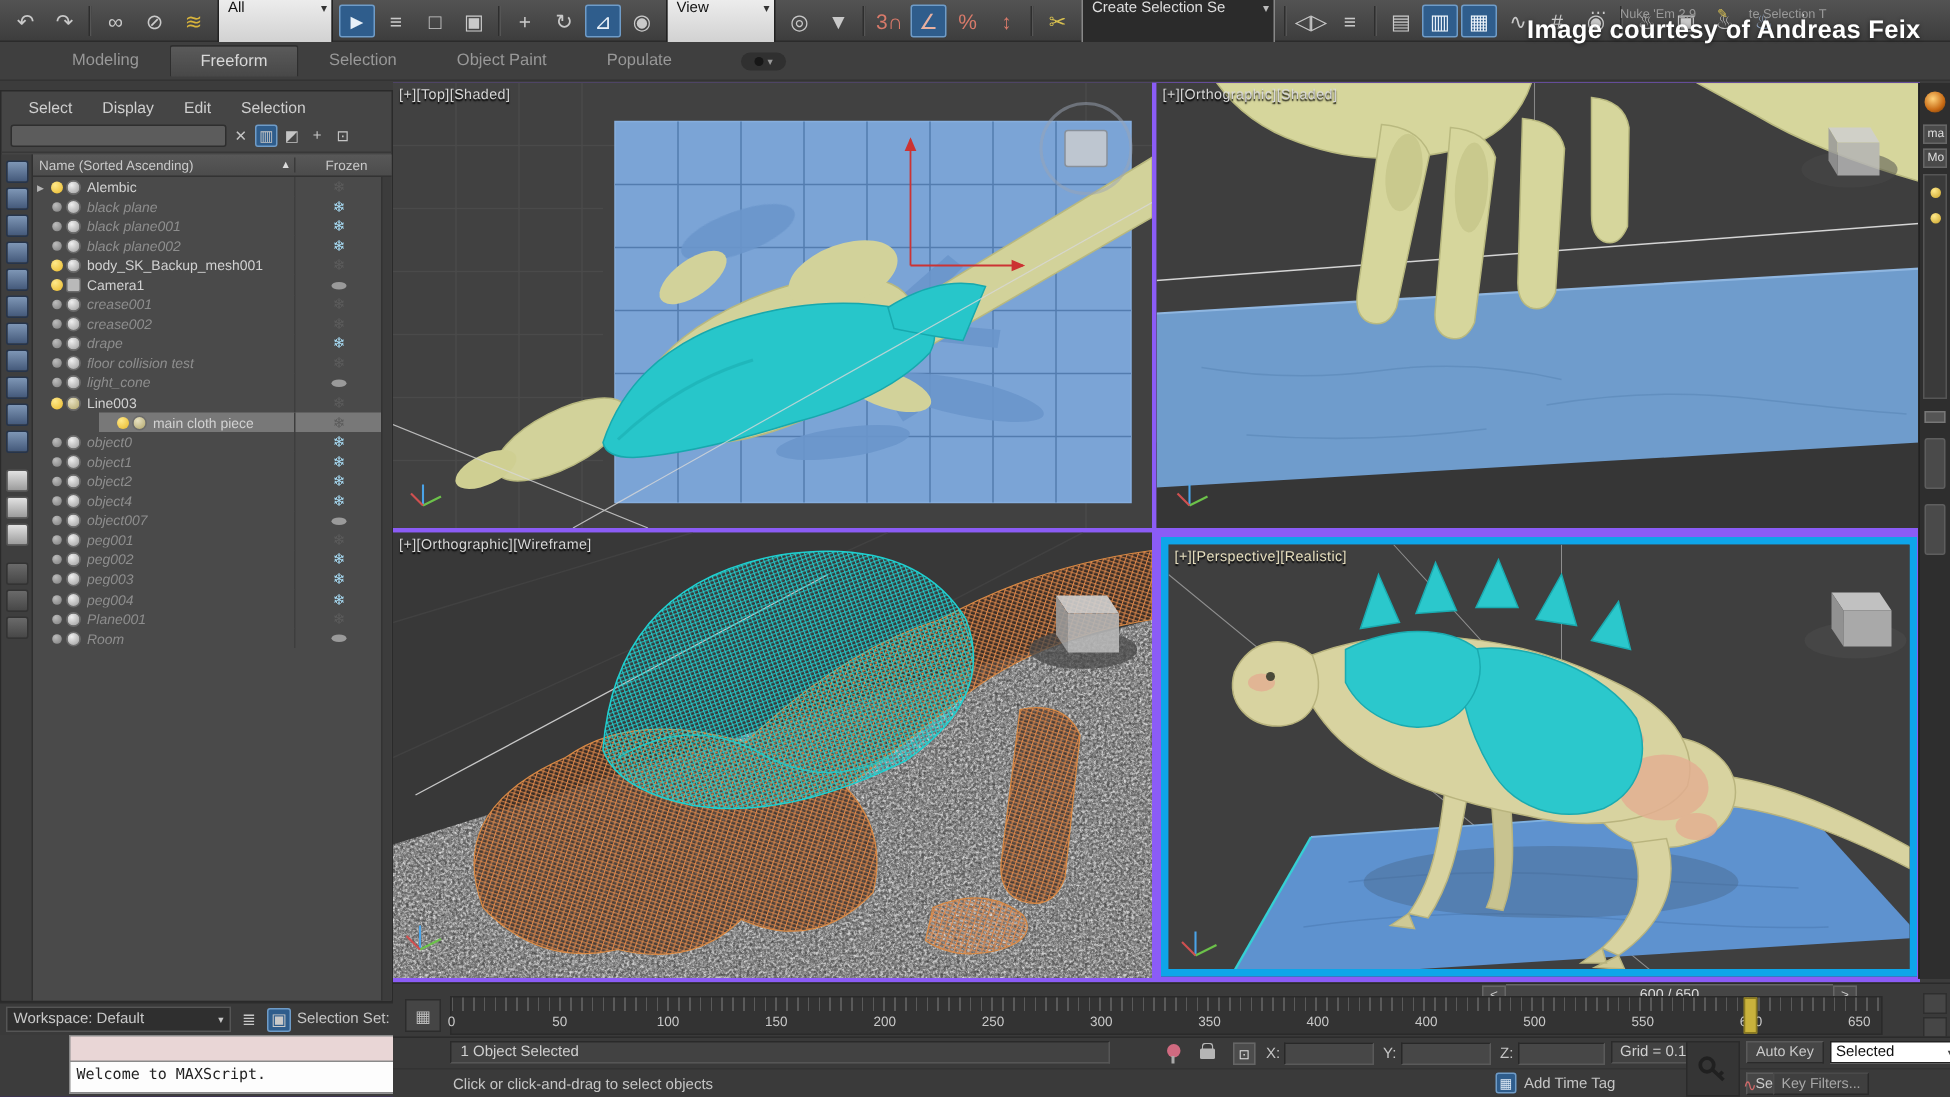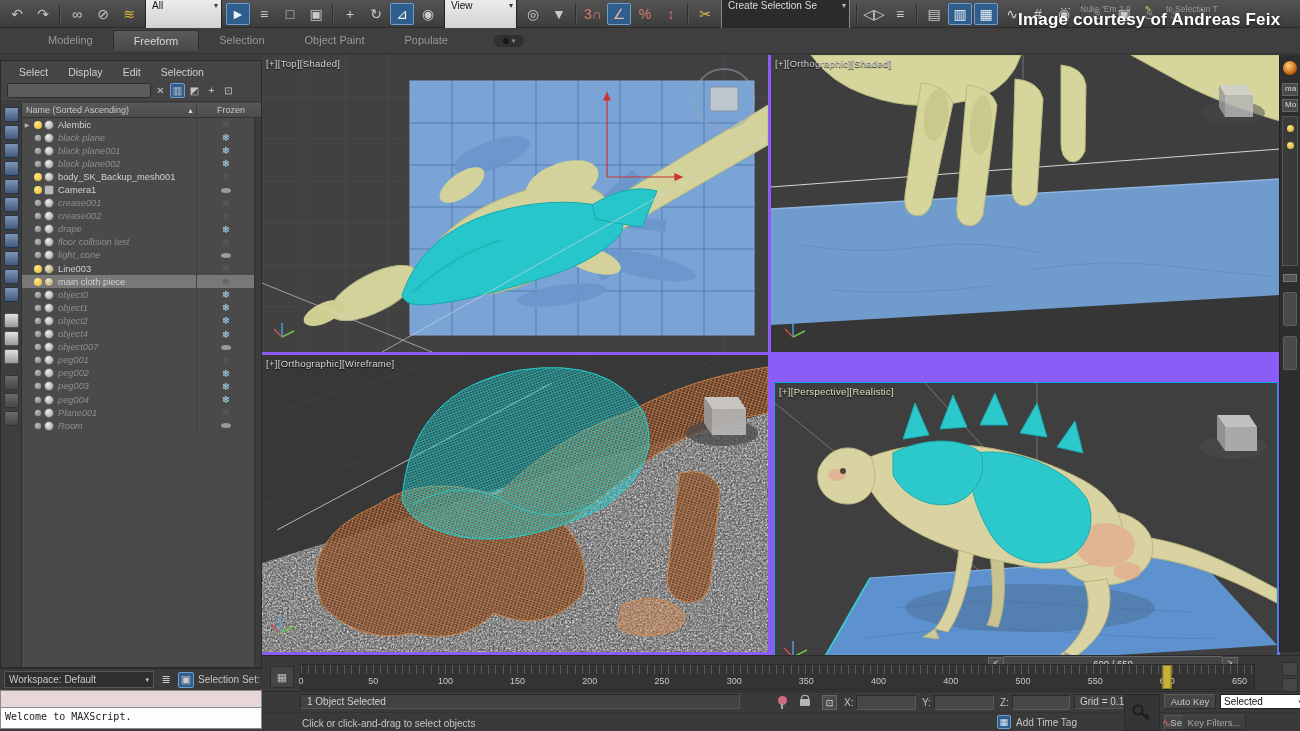--- a/index.html
+++ b/index.html
@@ -45,21 +45,21 @@
   .stool.lite{background:linear-gradient(#e2e2e2,#9a9a9a);border-color:#555;}
   .stool.dark{background:linear-gradient(#6a6a6a,#474747);border-color:#333;}
   .exp-list{flex:1;position:relative;background:#4a4a4a;}
   .exp-head{height:14px;background:linear-gradient(#585858,#4c4c4c);border-bottom:1px solid #333;
             display:flex;align-items:center;font-size:9px;color:#c9c9c9;}
   .exp-head .hname{flex:1;padding-left:4px;}
   .exp-head .arr{font-size:7px;color:#ddd;margin-right:2px;}
   .exp-head .hfro{width:60px;border-left:1px solid #3a3a3a;padding-left:4px;text-align:center;}
   #rows{position:absolute;top:15px;left:0;right:6px;}
   .row{height:13.1px;display:flex;align-items:center;font-size:9.3px;color:#d2d2d2;position:relative;}
-  .row.sel{background:#787878;}
+  .row.sel{background:#787878;margin-left:44px;}
   .row .exp{width:10px;text-align:center;font-size:6px;color:#b5b5b5;}
   .row .bulb{width:8px;height:8px;border-radius:50%;margin:0 2px;}
   .bulb.on{background:radial-gradient(circle at 35% 30%,#ffe98a,#e8b82a);}
   .bulb.off{background:radial-gradient(circle at 35% 30%,#bdbdbd,#7c7c7c);transform:scale(.8);}
   .row .obj{width:10px;height:10px;border-radius:50%;margin-right:4px;background:radial-gradient(circle at 35% 30%,#efefef,#9a9a9a);border:1px solid #6a6a6a;box-sizing:border-box;}
   .row .obj.camera{border-radius:2px;background:#b9b9b9;}
   .row .obj.shape{background:radial-gradient(circle at 35% 30%,#e8e2c2,#b0a468);}
   .row .nm{flex:1;white-space:nowrap;overflow:hidden;}
   .row .nm.fro{color:#8e8e8e;font-style:italic;}
   .row .fz{width:58px;border-left:1px solid #3e3e3e;display:flex;justify-content:center;align-items:center;height:100%;}
@@ -68,30 +68,30 @@
   .fz .eye{width:10px;height:5px;border-radius:50%;background:#9a9a9a;}
   .exp-scroll{position:absolute;right:0;top:15px;bottom:0;width:6px;background:#3c3c3c;border-left:1px solid #333;}
   
   .wsrow{position:absolute;left:0;top:668px;width:262px;height:22px;background:#3a3a3a;border-top:1px solid #2c2c2c;
          display:flex;align-items:center;gap:4px;padding-left:4px;box-sizing:border-box;}
   .wsdd{width:140px;height:15px;background:#2f2f2f;border:1px solid #555;display:flex;align-items:center;
         justify-content:space-between;padding:0 4px;color:#c9c9c9;}
   .wsdd .car{font-size:7px;}
   .wsicon{width:16px;height:16px;display:flex;align-items:center;justify-content:center;font-size:11px;color:#c9c9c9;}
   .wsicon.blue{background:#2f5d8c;border:1px solid #6f9cc8;border-radius:2px;box-sizing:border-box;}
-  .maxscript{position:absolute;left:0;top:690px;width:262px;height:41px;}
+  .maxscript{position:absolute;left:0;top:690px;width:262px;height:41px;padding-left:46px;}
   .ms-pink{height:18px;background:#e9d6d6;border:1px solid #8a8a8a;box-sizing:border-box;}
   .ms-white{height:21px;background:#fdfdfd;border:1px solid #8a8a8a;border-top:none;box-sizing:border-box;
             font-family:"DejaVu Sans Mono",monospace;font-size:10px;color:#222;padding:3px 0 0 4px;}
   
   .vps{position:absolute;left:262px;top:55px;width:1018px;height:600px;background:#8b5cf6;}
   .vp{position:absolute;overflow:hidden;background:#3e3e3e;}
   .vp svg{display:block;}
   .vp-label{position:absolute;left:4px;top:3px;color:#d8d8d8;font-size:9.5px;letter-spacing:.3px;text-shadow:0 1px 1px #000;}
-  #vp-br{border:1px solid #0ea5e9;box-sizing:border-box;margin-top:24px;}
+  #vp-br{border:5px solid #0ea5e9;box-sizing:border-box;}
   .vp-label.yellow{color:#e8e0c0;}
   
   .cmdpanel{position:absolute;right:0;top:55px;width:20px;height:597px;background:#2e2e2e;border-left:1px solid #222;}
   .cp-orb{width:14px;height:14px;border-radius:50%;margin:6px auto 8px;background:radial-gradient(circle at 40% 35%,#ffd27a,#c86a14 60%,#5a3208);}
   .cp-stub{width:16px;height:13px;margin:3px auto;background:#4a4a4a;border:1px solid #666;box-sizing:border-box;
            color:#ddd;font-size:8px;overflow:hidden;white-space:nowrap;padding-left:2px;}
   .cp-stack{width:16px;height:150px;margin:4px auto;background:#3a3a3a;border:1px solid #555;box-sizing:border-box;
             display:flex;flex-direction:column;gap:10px;padding-top:8px;align-items:center;}
   .cp-stack .b{width:7px;height:7px;border-radius:50%;background:radial-gradient(circle at 35% 30%,#ffe98a,#caa32a);}
   .cp-pin{width:12px;height:6px;margin:8px auto;background:#555;border:1px solid #777;}

